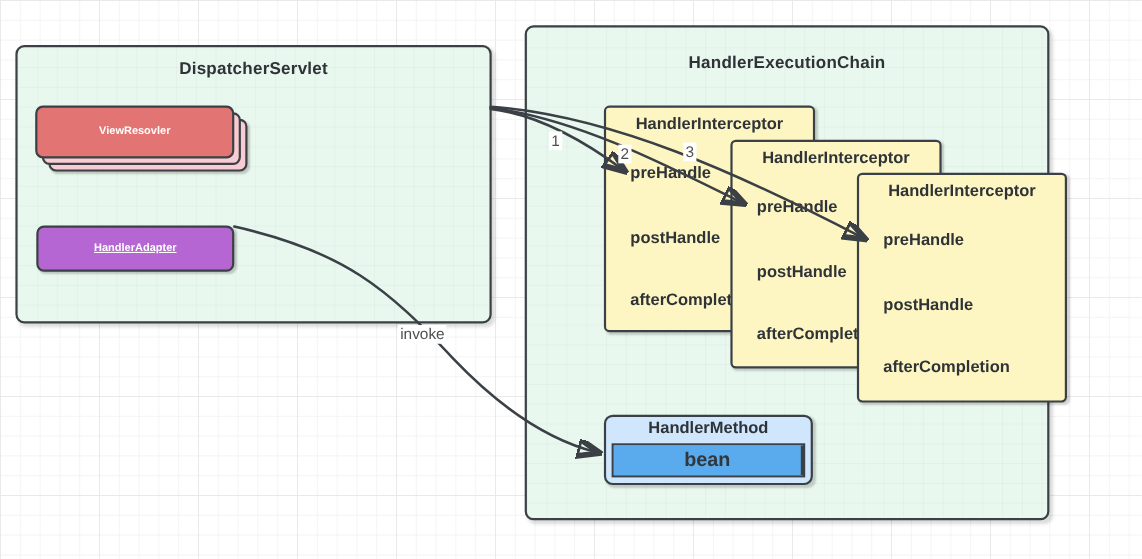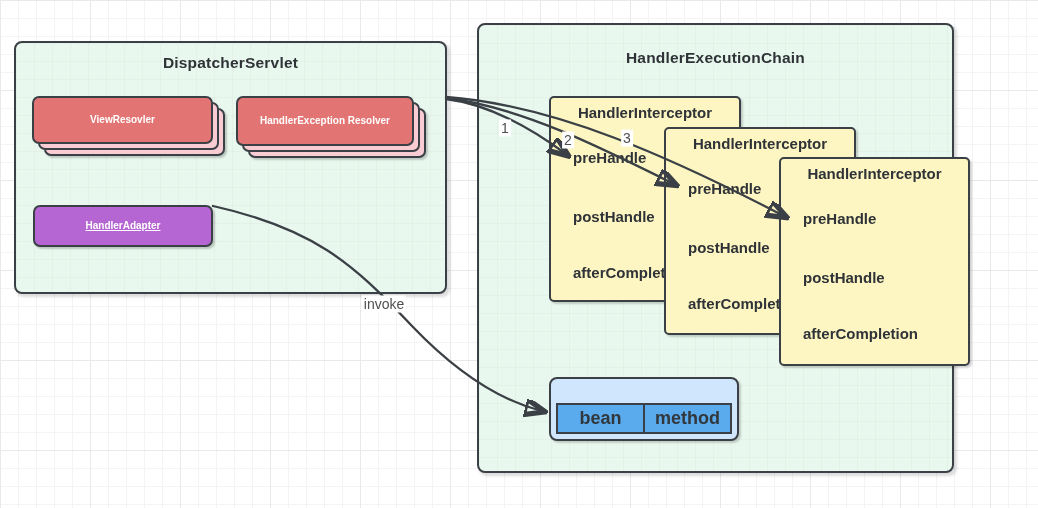--- a/index.html
+++ b/index.html
@@ -122,25 +122,20 @@
 
   <div class="container" id="dispatcher">
     <div class="container-title">DispatcherServlet</div>
 
     <div class="stack" id="vr-stack">
       <div class="layer l3"></div>
       <div class="layer l2"></div>
       <div class="shape red">ViewResovler</div>
     </div>
 
-    <div class="stack" id="her-stack">
-      <div class="layer l3"></div>
-      <div class="layer l2"></div>
-      <div class="shape red">HandlerException Resolver</div>
-    </div>
 
     <div class="shape purple" id="adapter">HandlerAdapter</div>
   </div>
 
   <div class="container" id="chain">
     <div class="container-title">HandlerExecutionChain</div>
 
     <div class="interceptor" id="int1">
       <div class="i-title">HandlerInterceptor</div>
       <div class="i-method m0">preHandle</div>
@@ -156,23 +151,23 @@
     </div>
 
     <div class="interceptor" id="int3">
       <div class="i-title">HandlerInterceptor</div>
       <div class="i-method m0">preHandle</div>
       <div class="i-method m1">postHandle</div>
       <div class="i-method m2">afterCompletion</div>
     </div>
 
     <div id="method-box">
+      <div class="m-title">HandlerMethod</div>
       <div class="m-row">
         <div class="m-cell first">bean</div>
-        <div class="m-cell">method</div>
       </div>
     </div>
   </div>
 
   <svg class="edges" viewBox="0 0 1038 508">
     <defs>
       <marker id="arw" markerWidth="10" markerHeight="8" refX="7.5" refY="3.5" orient="auto">
         <path d="M0,0 L9,3.5 L0,7 Z" fill="#3a4045" stroke="none"></path>
       </marker>
     </defs>

